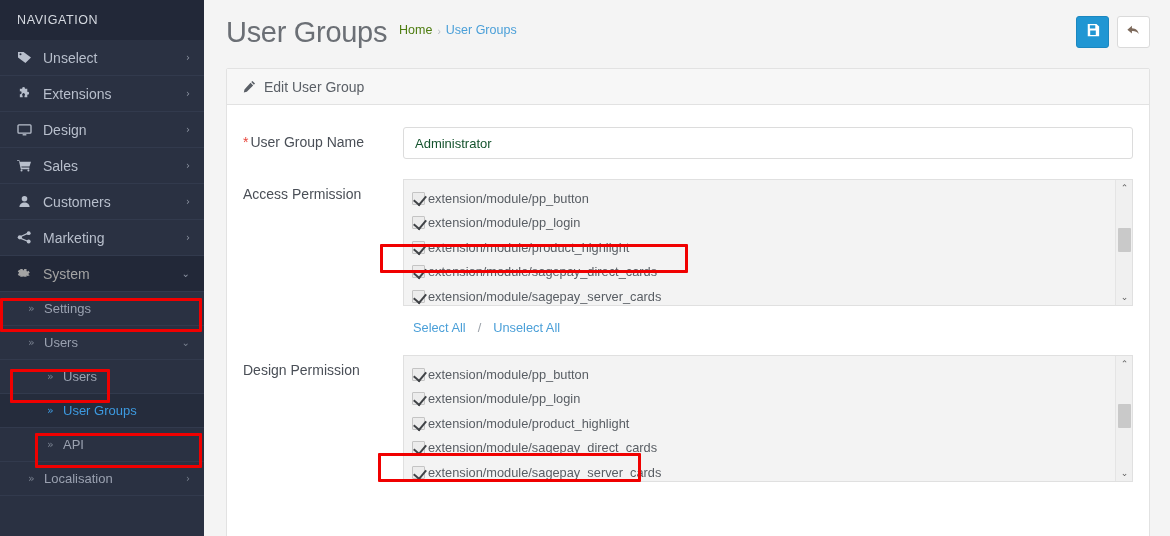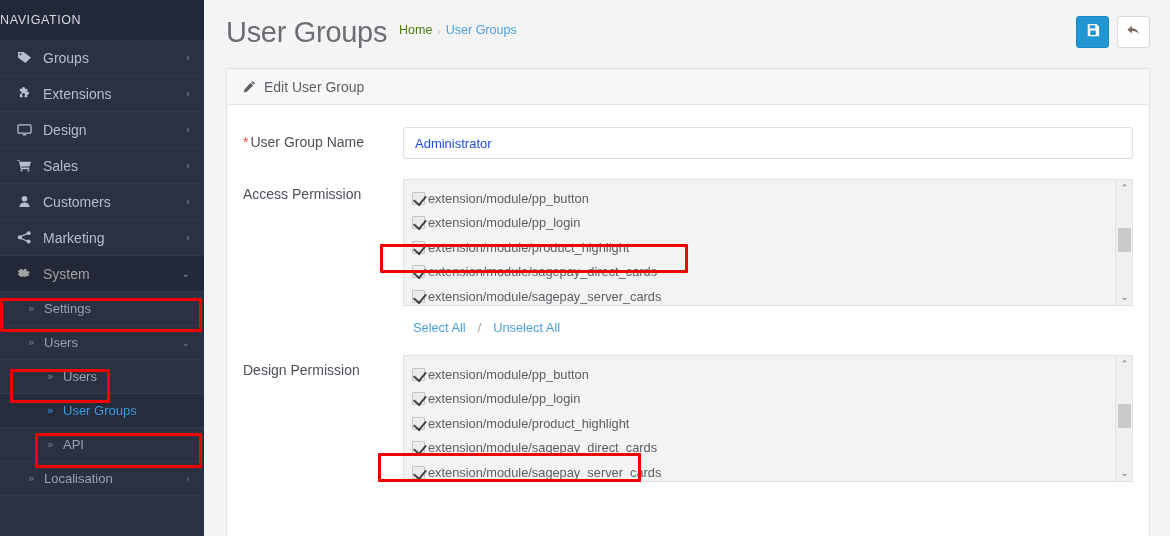--- a/index.html
+++ b/index.html
@@ -19,20 +19,21 @@
     position: relative;
     overflow: hidden;
   }
   .nav-title {
     height: 40px;
     background: #222838;
     color: #d5d9e0;
     font-size: 12.5px;
     letter-spacing: 0.6px;
     display: flex; align-items: center;
+    padding-left: 17px;
     font-weight: 400;
   }
   .nav-item {
     height: 36px;
     display: flex; align-items: center;
     padding: 0 14px 0 17px;
     color: #b8bfcc;
     font-size: 14px;
     border-bottom: 1px solid #323a4d;
     cursor: pointer;
@@ -165,21 +166,21 @@
   }
   .req { color: #e8443a; margin-right: 2px; }
   .form-ctrl { flex: 1 1 auto; min-width: 0; }
 
   .text-input {
     width: 100%; height: 32px;
     border: 1px solid #dcdcdc;
     border-radius: 3px;
     padding: 8px 11px;
     font-size: 13px;
-    color: #1d4ed8;
+    color: #14532d;
     font-family: "Liberation Sans", sans-serif;
     background: #fff;
   }
 
   .perm-box {
     border: 1px solid #e0e0e0;
     background: #f3f3f3;
     height: 127px;
     position: relative;
     overflow: hidden;
@@ -265,21 +266,21 @@
   <div class="sidebar">
     <div class="nav-title">NAVIGATION</div>
 
 
     <div class="nav-item">
       <span class="ico">
         <svg width="15" height="13" viewBox="0 0 16 14">
             <path fill="currentColor" d="M1 1h6l8 6-6 6-8-6V1zm2.7 1.5a1.1 1.1 0 1 0 0 2.2 1.1 1.1 0 0 0 0-2.2z"></path>
           </svg>
       </span>
-      <span class="lbl">Groups</span>
+      <span class="lbl">Unselect</span>
       <span class="car">›</span>
     </div>
 
     <div class="nav-item">
       <span class="ico">
         <svg width="15" height="13" viewBox="0 0 16 14">
             <path fill="currentColor" d="M7 0a1.6 1.6 0 0 0-1.5 2H3v2.8a1.5 1.5 0 1 1 0 2.9V11h3v-1.5a1.6 1.6 0 1 1 2 0V11h3V8.2a1.5 1.5 0 1 0 0-2.9V2H8.5A1.6 1.6 0 0 0 7 0z"></path>
           </svg>
       </span>
       <span class="lbl">Extensions</span>

